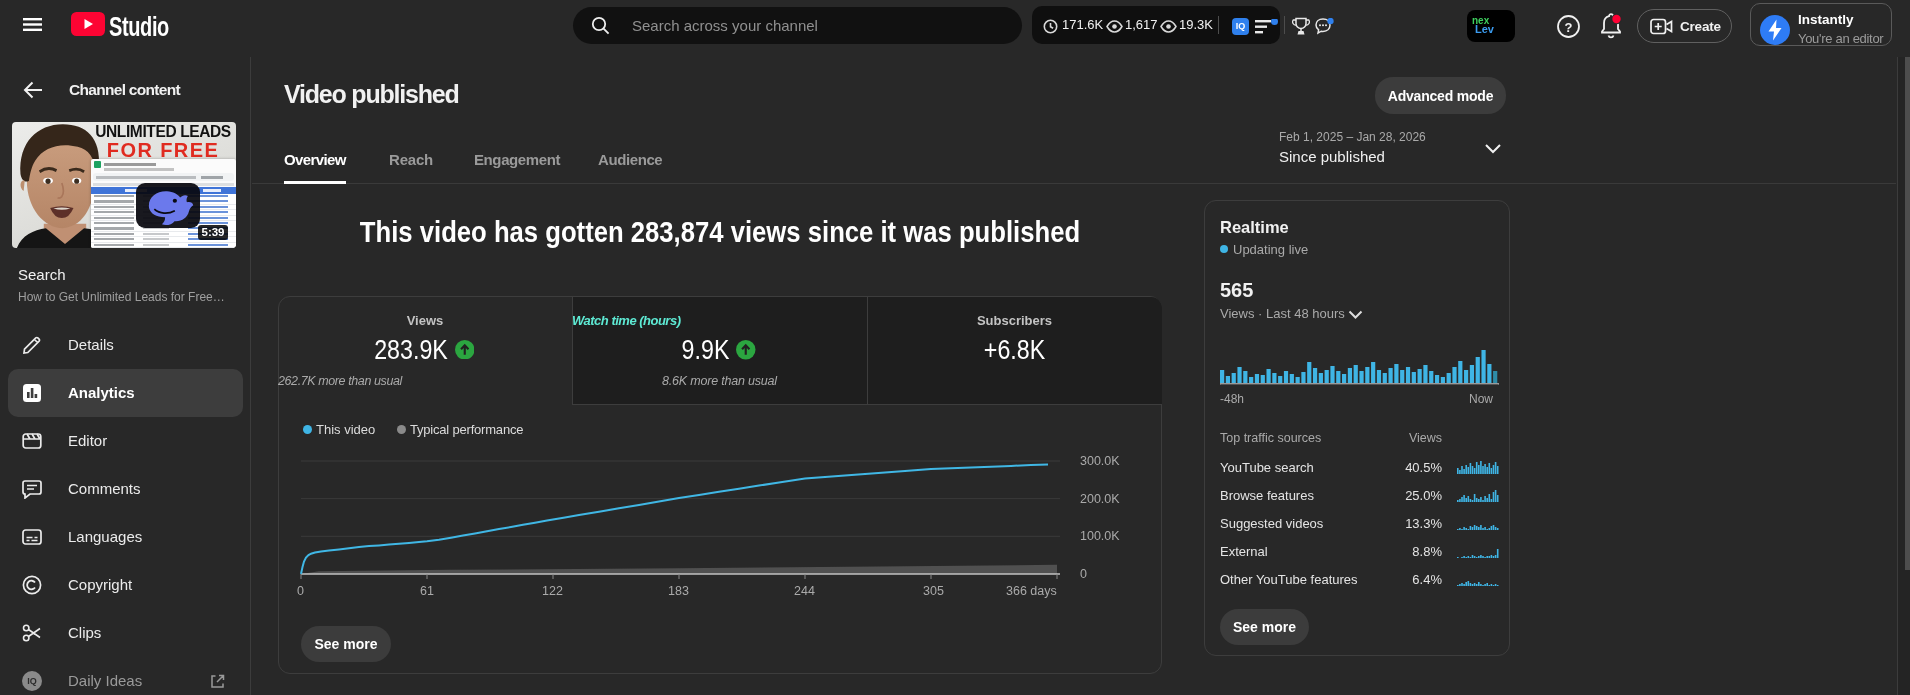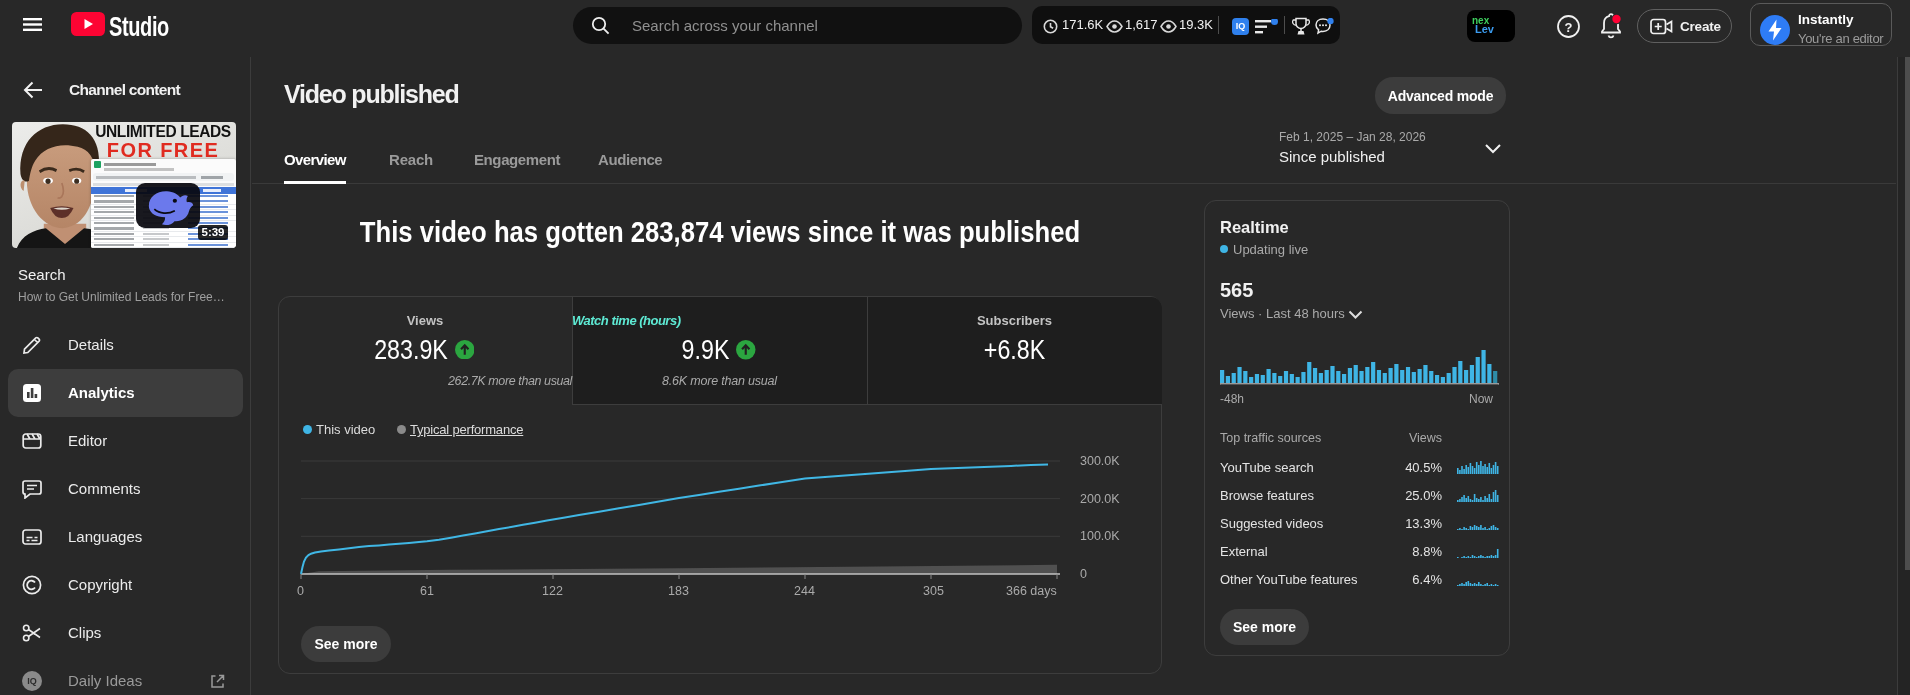--- a/index.html
+++ b/index.html
@@ -5,21 +5,21 @@
 * { margin:0; padding:0; box-sizing:border-box; }
 html,body { width:1910px; height:695px; overflow:hidden; }
 body { background:#282828; font-family:"Liberation Sans",sans-serif; color:#fff; position:relative; }
 .abs { position:absolute; }
 svg { display:block; }
 .pill { background:#3c3c3c; border-radius:18px; color:#fff; display:flex; align-items:center; justify-content:center; }
 
 
 #topbar { position:absolute; left:0; top:0; width:1910px; height:57px; background:#282828; }
 #searchbox { position:absolute; left:573px; top:7px; width:449px; height:37px; background:#111; border-radius:19px; }
-#statsbar { position:absolute; left:1032px; top:6px; width:308px; height:38px; background:#0f0f0f; border-radius:10px; }
+#statsbar { position:absolute; left:1032px; top:6px; width:248px; height:38px; background:#0f0f0f; border-radius:10px; }
 .sbtxt { position:absolute; top:0; height:38px; line-height:38px; font-size:13px; color:#f1f1f1; }
 .sbdiv { position:absolute; top:10px; width:1px; height:18px; background:#4d4d4d; }
 #createbtn { position:absolute; left:1637px; top:9px; width:95px; height:34px; border:1px solid #606060; border-radius:17px; display:flex; align-items:center; }
 #instantly { position:absolute; left:1750px; top:3px; width:142px; height:43px; border:1px solid #5a5a5a; border-radius:10px; }
 
 
 #sidebar { position:absolute; left:0; top:57px; width:251px; height:638px; border-right:1px solid #3c3c3c; }
 .menurow { position:absolute; left:0; width:251px; height:48px; }
 .menulbl { position:absolute; left:68px; top:0; height:48px; line-height:48px; font-size:15px; color:#ebebeb; }
 .menuic { position:absolute; left:22px; top:14px; width:20px; height:20px; }
@@ -299,37 +299,37 @@
   <div class="mtab" style="left:293px;width:295px;border-left:1px solid #3d3d3d;"></div>
   <div class="mtab" style="left:588px;width:295px;border-left:1px solid #3d3d3d;border-top-right-radius:11px;"></div>
 </div>
 
 <div class="abs" style="left:278px;width:294px;text-align:center;top:313px;font-size:13px;color:#c3c3c3;font-weight:bold;">Views</div>
 <div class="abs" style="left:264px;width:294px;text-align:center;top:336px;font-size:27px;color:#fff;line-height:1.1;transform:scaleX(0.86);">283.9K</div>
 <svg class="abs" style="left:454.5px;top:339.5px" width="19.5" height="19.5" viewBox="0 0 20 20">
   <circle cx="10" cy="10" r="10" fill="#2ba640"></circle>
   <path d="M10 15.2 V6 M6.2 9.5 L10 5.5 l3.8 4" fill="none" stroke="#212121" stroke-width="2.2"></path>
 </svg>
-<div class="abs" style="left:278px;width:294px;text-align:right;top:374px;font-size:12.5px;font-style:italic;color:#aaa;letter-spacing:-0.4px;padding-left:44px;">262.7K more than usual</div>
+<div class="abs" style="left:278px;width:294px;text-align:left;top:374px;font-size:12.5px;font-style:italic;color:#aaa;letter-spacing:-0.4px;">262.7K more than usual</div>
 
 <div class="abs" style="left:572px;width:295px;top:313px;font-size:13px;color:#5eead4;font-weight:bold;letter-spacing:-0.5px;font-style:italic;">Watch time (hours)</div>
 <div class="abs" style="left:558px;width:295px;text-align:center;top:336px;font-size:27px;color:#fff;line-height:1.1;transform:scaleX(0.86);">9.9K</div>
 <svg class="abs" style="left:736px;top:340px" width="19.5" height="19.5" viewBox="0 0 20 20">
   <circle cx="10" cy="10" r="10" fill="#2ba640"></circle>
   <path d="M10 15.2 V6 M6.2 9.5 L10 5.5 l3.8 4" fill="none" stroke="#212121" stroke-width="2.2"></path>
 </svg>
 <div class="abs" style="left:572px;width:295px;text-align:center;top:374px;font-size:12.5px;font-style:italic;color:#aaa;letter-spacing:-0.2px;">8.6K more than usual</div>
 
 <div class="abs" style="left:867px;width:295px;text-align:center;top:313px;font-size:13px;color:#c3c3c3;font-weight:bold;">Subscribers</div>
 <div class="abs" style="left:867px;width:295px;text-align:center;top:336px;font-size:27px;color:#fff;line-height:1.1;transform:scaleX(0.86);">+6.8K</div>
 
 <div class="abs" style="left:303px;top:425px;width:9px;height:9px;border-radius:50%;background:#3fb5e5;"></div>
 <div class="abs" style="left:316px;top:422px;font-size:13px;color:#dcdcdc;">This video</div>
 <div class="abs" style="left:397px;top:425px;width:9px;height:9px;border-radius:50%;background:#8a8a8a;"></div>
-<div class="abs" style="left:410px;top:422px;font-size:13px;color:#dcdcdc;letter-spacing:-0.2px;text-decoration:underline;">Typical performance</div>
+<div class="abs" style="left:410px;top:422px;font-size:13px;color:#dcdcdc;letter-spacing:-0.2px;">Typical performance</div>
 
 <svg class="abs" style="left:279px;top:440px" width="800" height="160" viewBox="0 0 800 160">
 
   <line x1="22" y1="21" x2="781" y2="21" stroke="#3a3a3a" stroke-width="1"></line>
   <line x1="22" y1="58.6" x2="781" y2="58.6" stroke="#3a3a3a" stroke-width="1"></line>
   <line x1="22" y1="96.3" x2="781" y2="96.3" stroke="#3a3a3a" stroke-width="1"></line>
 
   <path d="M22 134 L40 131.2 L171 129.8 L400 128.2 L600 126.5 L778 124.8 L778 134 Z" fill="#505050"></path>
 
   <line x1="22" y1="134" x2="781" y2="134" stroke="#c2c2c2" stroke-width="1.3"></line>

